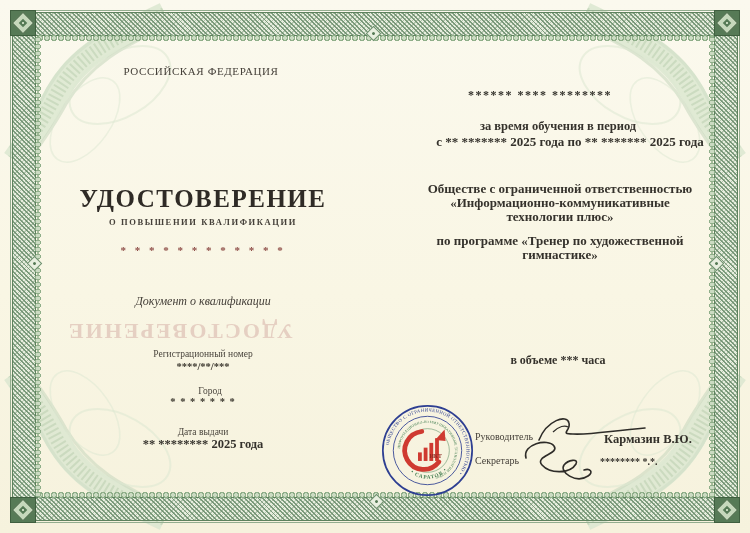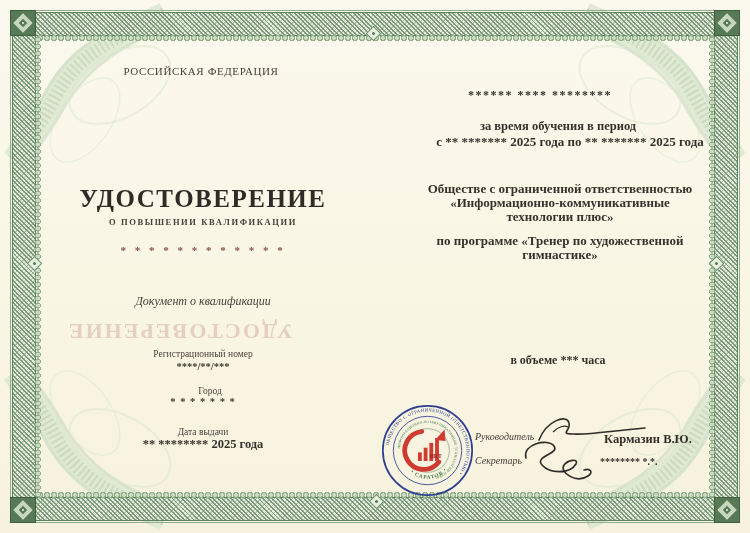--- a/index.html
+++ b/index.html
@@ -57,21 +57,21 @@
   .intro{font-size:9.5px;color:#46413a;}
   .name-masked{font-size:12px;font-weight:bold;letter-spacing:1.5px;color:#32302a;}
   .body-line{font-size:13px;font-weight:bold;color:#35322c;}
   .body-sm{font-size:12.5px;font-weight:bold;color:#35322c;}
   .volume{font-size:12px;font-weight:bold;color:#35322c;}
   .watermark{
     font-size:22px;font-weight:bold;letter-spacing:2px;
     color:rgba(186,118,118,.30);
     transform:translateX(-50%) rotate(180deg);
   }
-  .sig-label{position:absolute;font-style:italic;font-size:10px;color:#46413a;white-space:nowrap;}
+  .sig-label{position:absolute;font-size:10px;color:#46413a;white-space:nowrap;}
   .sig-name{position:absolute;font-size:12.5px;font-weight:bold;color:#33302a;white-space:nowrap;}
   .sig-svg{position:absolute;}
   .seal{position:absolute;left:380px;top:403px;width:95px;height:95px;}
 </style>
 </head>
 <body>
 
 <div class="paper">
 
   <svg class="flourish" width="750" height="533" viewBox="0 0 750 533">

